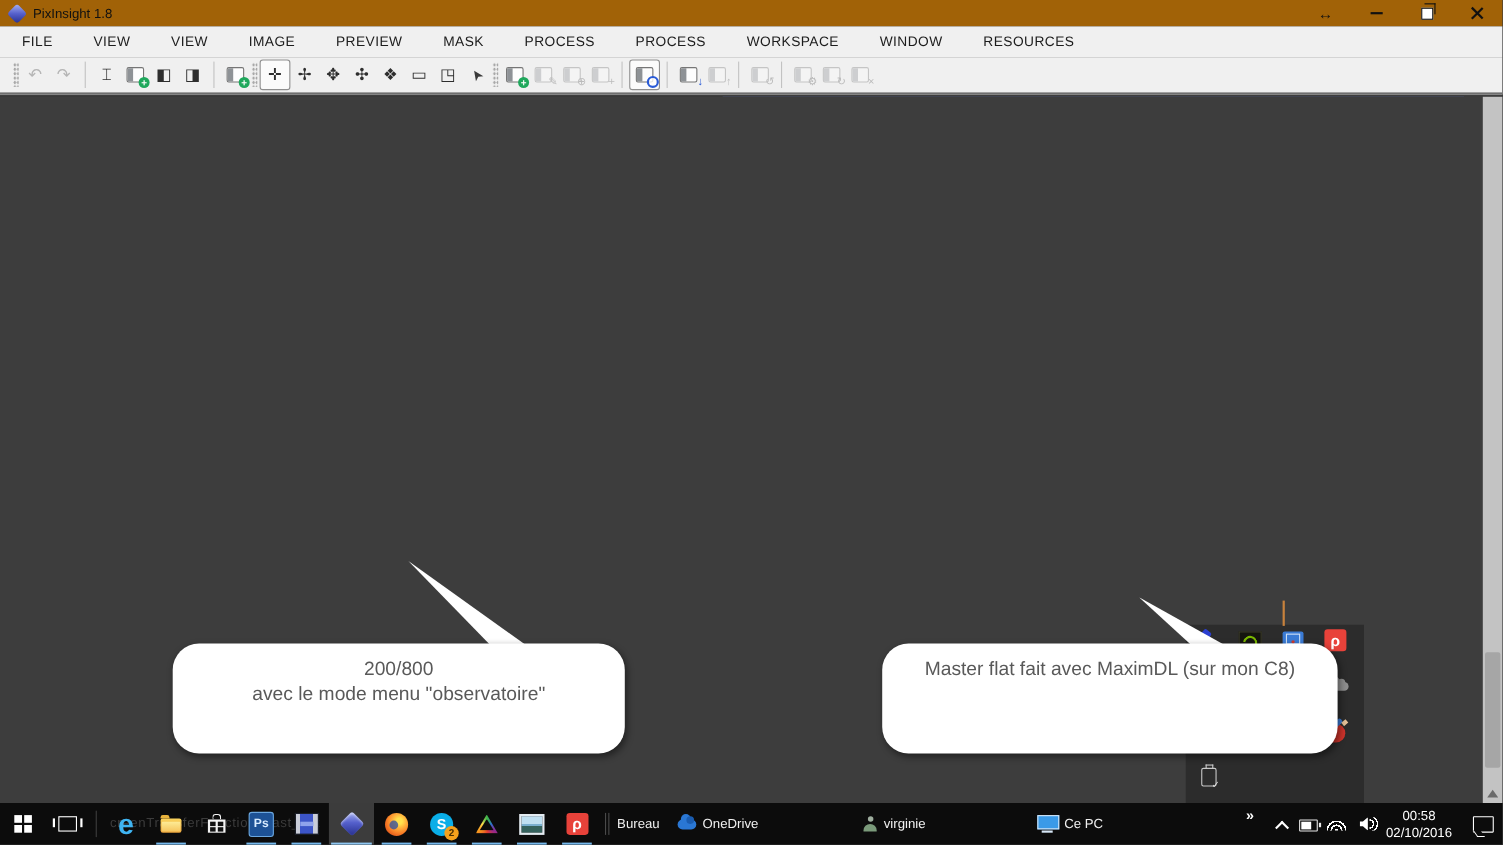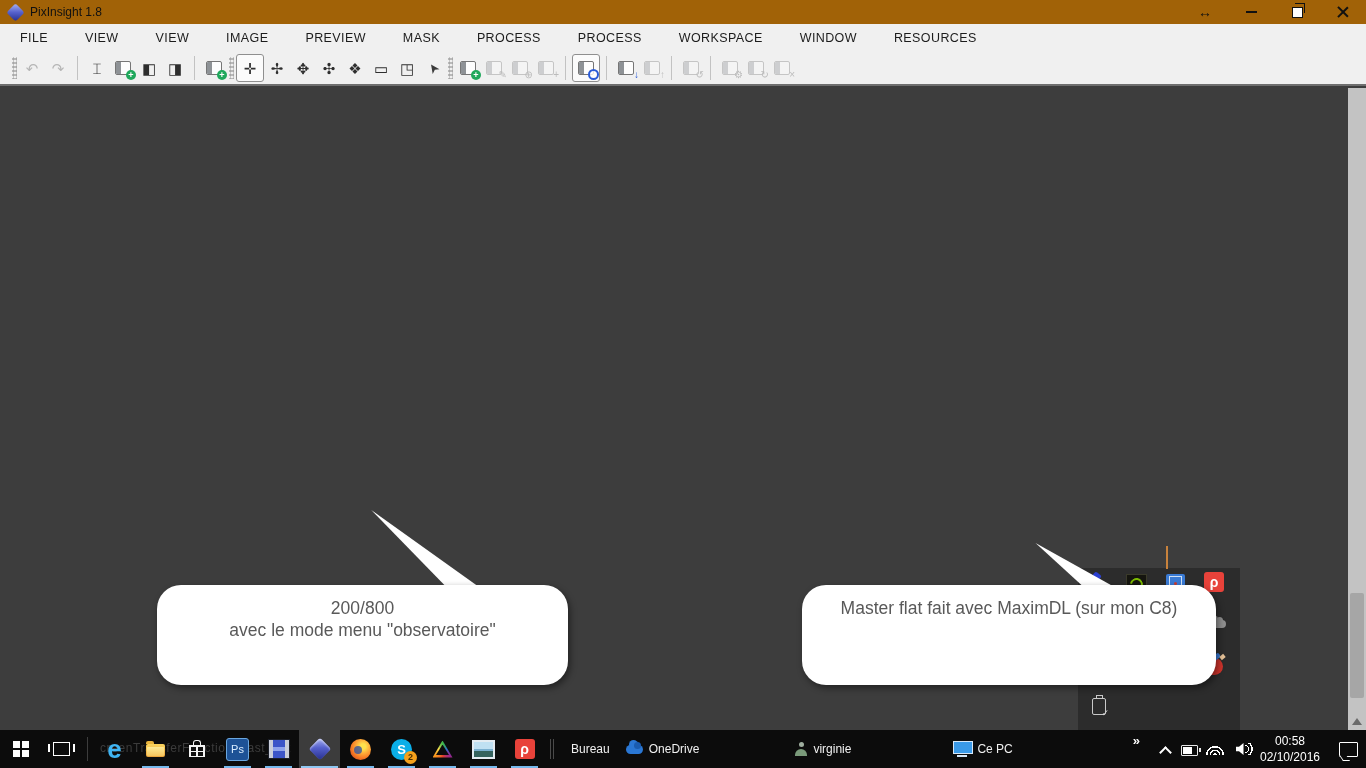--- a/index.html
+++ b/index.html
@@ -128,21 +128,21 @@
   .app-taskview .ico::before{left:-6px}.app-taskview .ico::after{right:-6px}
   .app-edge .glyph{font-size:26px;font-weight:bold;color:#3fb4f2;font-style:normal}
   .app-explorer .ico{width:19px;height:13px;background:linear-gradient(#fbd55e,#eba43b);border-radius:2px;position:relative;margin-top:3px}
   .app-explorer .ico::before{content:"";position:absolute;left:0;top:-3px;width:8px;height:3px;background:#e8b33c;border-radius:2px 2px 0 0}
   .app-explorer .ico::after{content:"";position:absolute;left:1px;right:1px;top:3px;bottom:1px;background:linear-gradient(#fdeb96,#f6c55d);border-radius:1px}
   .app-store .ico{width:16px;height:12px;background:#f4f4f4;position:relative;margin-top:4px;
       background-image:linear-gradient(#111,#111),linear-gradient(#111,#111),linear-gradient(#111,#111),linear-gradient(#111,#111);
       background-size:5px 4px;background-position:2px 2px,9px 2px,2px 7px,9px 7px;background-repeat:no-repeat}
   .app-store .ico::before{content:"";position:absolute;left:4px;top:-5px;width:6px;height:4px;border:1.6px solid #f4f4f4;border-bottom:none;border-radius:3px 3px 0 0}
   .app-ps .ico{width:21px;height:21px;background:#1d5296;border:1px solid #6aa7e0;border-radius:3px}
-  .app-ps .glyph{font-size:11px;font-weight:normal;color:#d8ecff}
+  .app-ps .glyph{font-size:11px;font-weight:bold;color:#d8ecff}
   .app-film .ico{width:20px;height:18px;border:1px solid #1a1e28;background:linear-gradient(90deg,#c9cdd9 0 4px,#3c55c8 4px 16px,#c9cdd9 16px 20px);position:relative}
   .app-film .ico::before{content:"";position:absolute;left:4px;right:4px;top:7px;height:4px;background:#8fa3ec}
   .app-pixinsight .ico{width:16px;height:16px;transform:rotate(45deg);border-radius:3px;background:linear-gradient(135deg,#aab4f4 0%,#5560cc 45%,#252e8c 100%);box-shadow:inset 1px 1px 2px rgba(255,255,255,.5)}
   .app-firefox .ico{width:21px;height:21px;border-radius:50%;background:radial-gradient(circle at 62% 36%,#ffe14d 0 14%,#ffb13b 34%,#f97f26 58%,#e05a1d 78%,#c64412 100%);position:relative}
   .app-firefox .ico::after{content:"";position:absolute;left:4px;top:7px;width:8px;height:8px;border-radius:50%;background:#37549c;opacity:.8}
   .app-skype .ico{width:21px;height:21px;border-radius:50%;background:#0aaee8}
   .app-skype .glyph{font-size:13px;font-weight:bold;color:#fff}
   .app-photos .ico{width:20px;height:17px;clip-path:polygon(50% 0,100% 100%,0 100%);background:conic-gradient(from 180deg at 50% 62%,#e23b2e,#f7941d,#ffe14d,#39b54a,#2a6fd4,#92278f,#e23b2e);position:relative}
   .app-photos .ico::after{content:"";position:absolute;inset:4px 3.5px 2.5px 3.5px;clip-path:polygon(50% 0,100% 100%,0 100%);background:#0c0c0c}
   .app-viewer .ico{width:19px;height:15px;border:2px solid #e4ecf2;background:linear-gradient(#bfe0f2 0 45%,#7ab0d0 45% 60%,#35635e 60% 100%)}
@@ -555,21 +555,21 @@
         </span>
       </span>
 
       <span class="tb-app app-photofiltre ul">
         <span class="ico">
           <span class="glyph">ρ</span>
         </span>
       </span>
     </div>
   <span class="tb-sep2" style="position:relative"></span>
-  <span class="tb-label" style="margin-left:12px">
+  <span class="tb-label" style="margin-left:2px">
       <span>Bureau</span>
     </span>
   <span class="tb-label" style="margin-left:16px">
     <span class="cloud-blue"></span>
     <span>OneDrive</span>
   </span>
   <span class="tb-label" style="margin-left:96px">
     <span class="person"></span>
     <span>virginie</span>
   </span>

